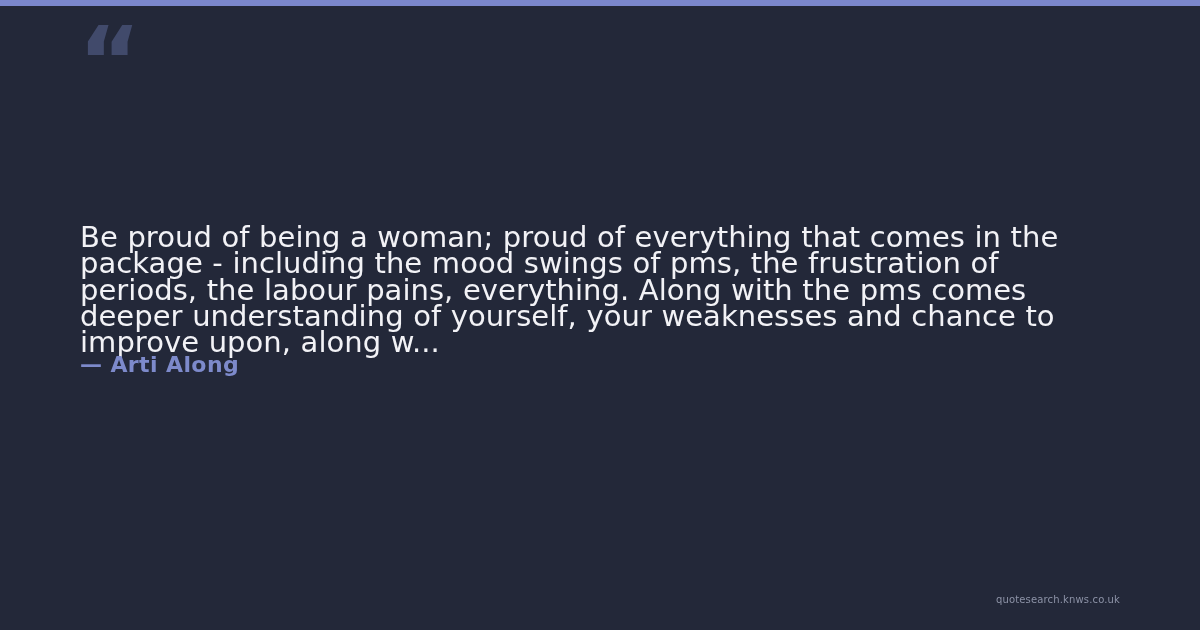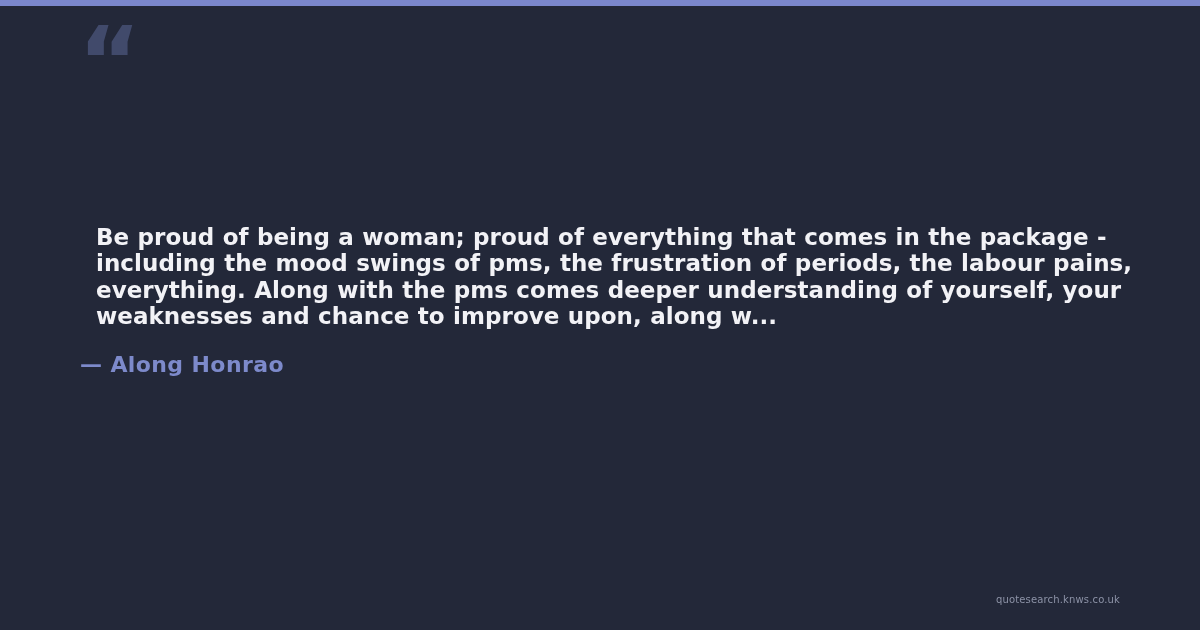--- a/index.html
+++ b/index.html
@@ -44,27 +44,27 @@
     font-weight: 700;
     line-height: 1;
     color: #414a6b;
     letter-spacing: -2px;
     user-select: none;
   }
 
   
   .quote-text {
     position: absolute;
-    left: 96px;
+    left: 80px;
     top: 224px;
     width: 1040px;
     margin: 0;
-    font-size: 23px;
+    font-size: 29px;
     line-height: 26.3px;
-    font-weight: 700;
+    font-weight: 400;
     color: #f2f2f6;
     letter-spacing: 0.05px;
     word-spacing: 0.3px;
   }
 
   
   .author {
     position: absolute;
     left: 80px;
     top: 352px;
@@ -98,18 +98,18 @@
 
 <div class="card">
 
   <div class="accent-bar"></div>
 
   <div class="quote-mark">“</div>
 
   <p class="quote-text">Be proud of being a woman; proud of everything that comes in the package - including the mood swings of pms, the frustration of periods, the labour pains, everything. Along with the pms comes deeper understanding of yourself, your weaknesses and chance to improve upon, along w...</p>
 
   <p class="author">
-    <span class="dash">—</span><span>Along Honrao</span>
+    <span class="dash">—</span><span>Arti Along</span>
   </p>
 
   <p class="source">quotesearch.knws.co.uk</p>
 
 </div>
 
 </body></html>

